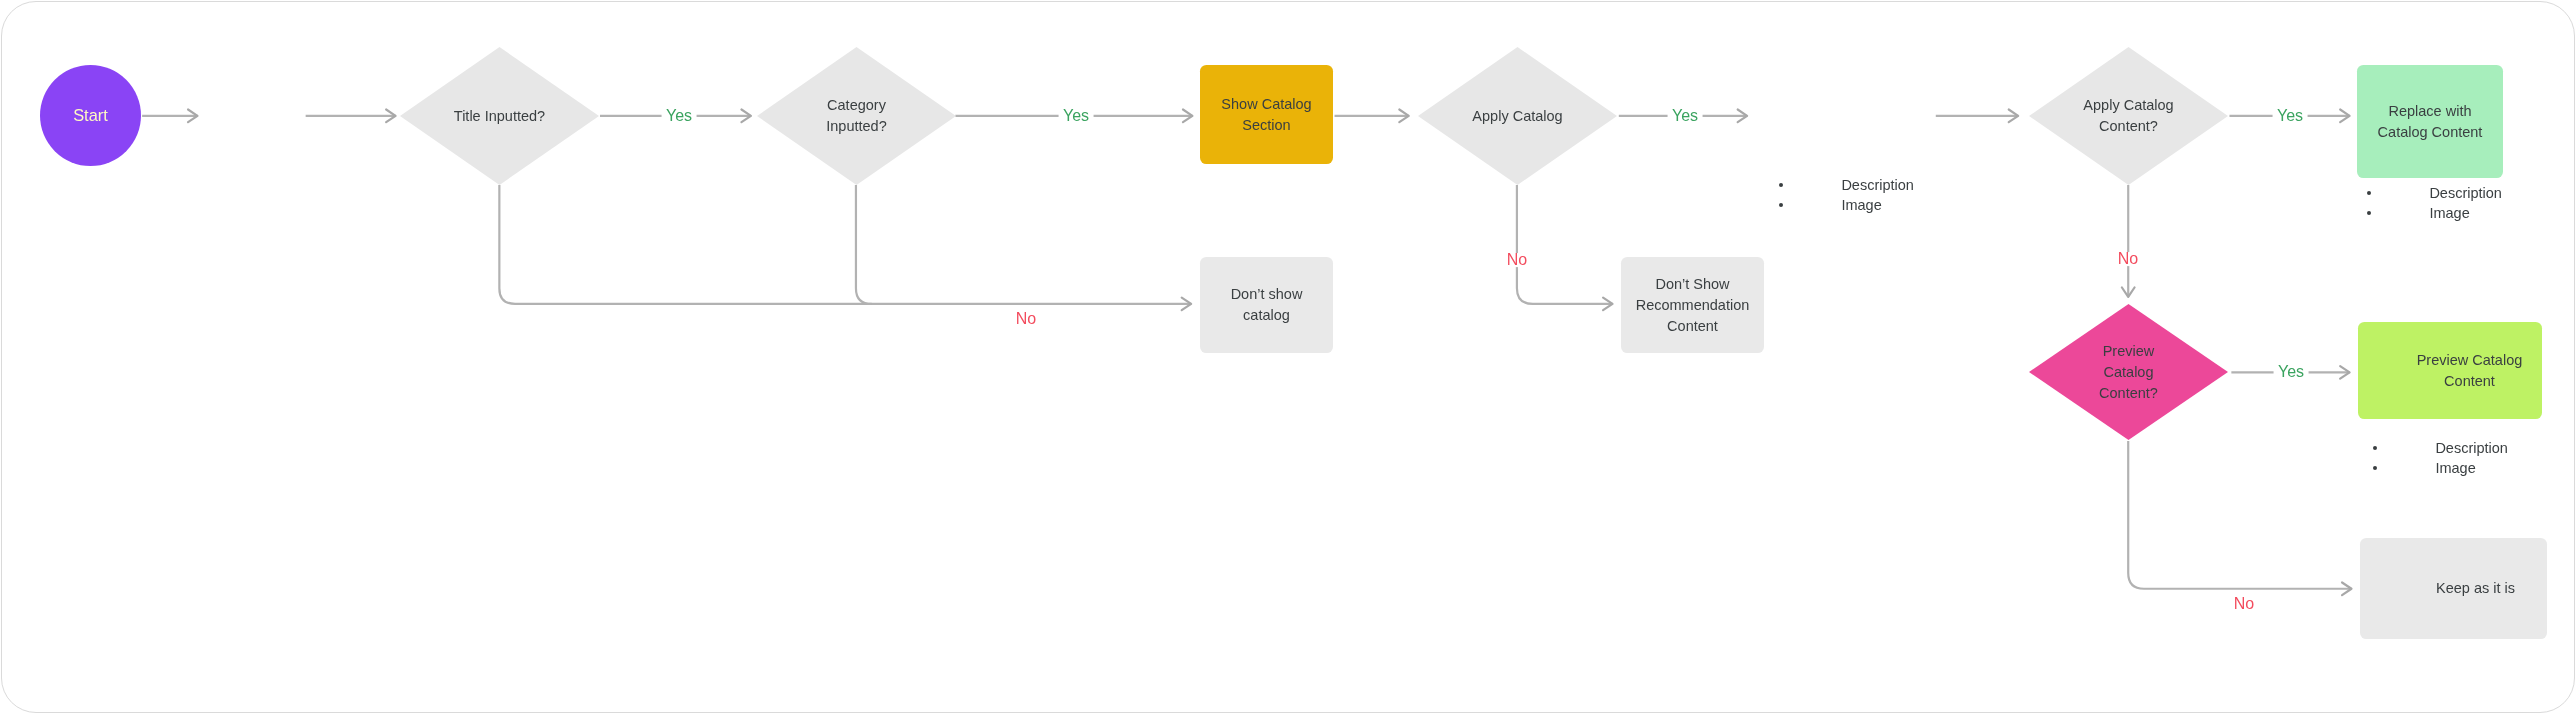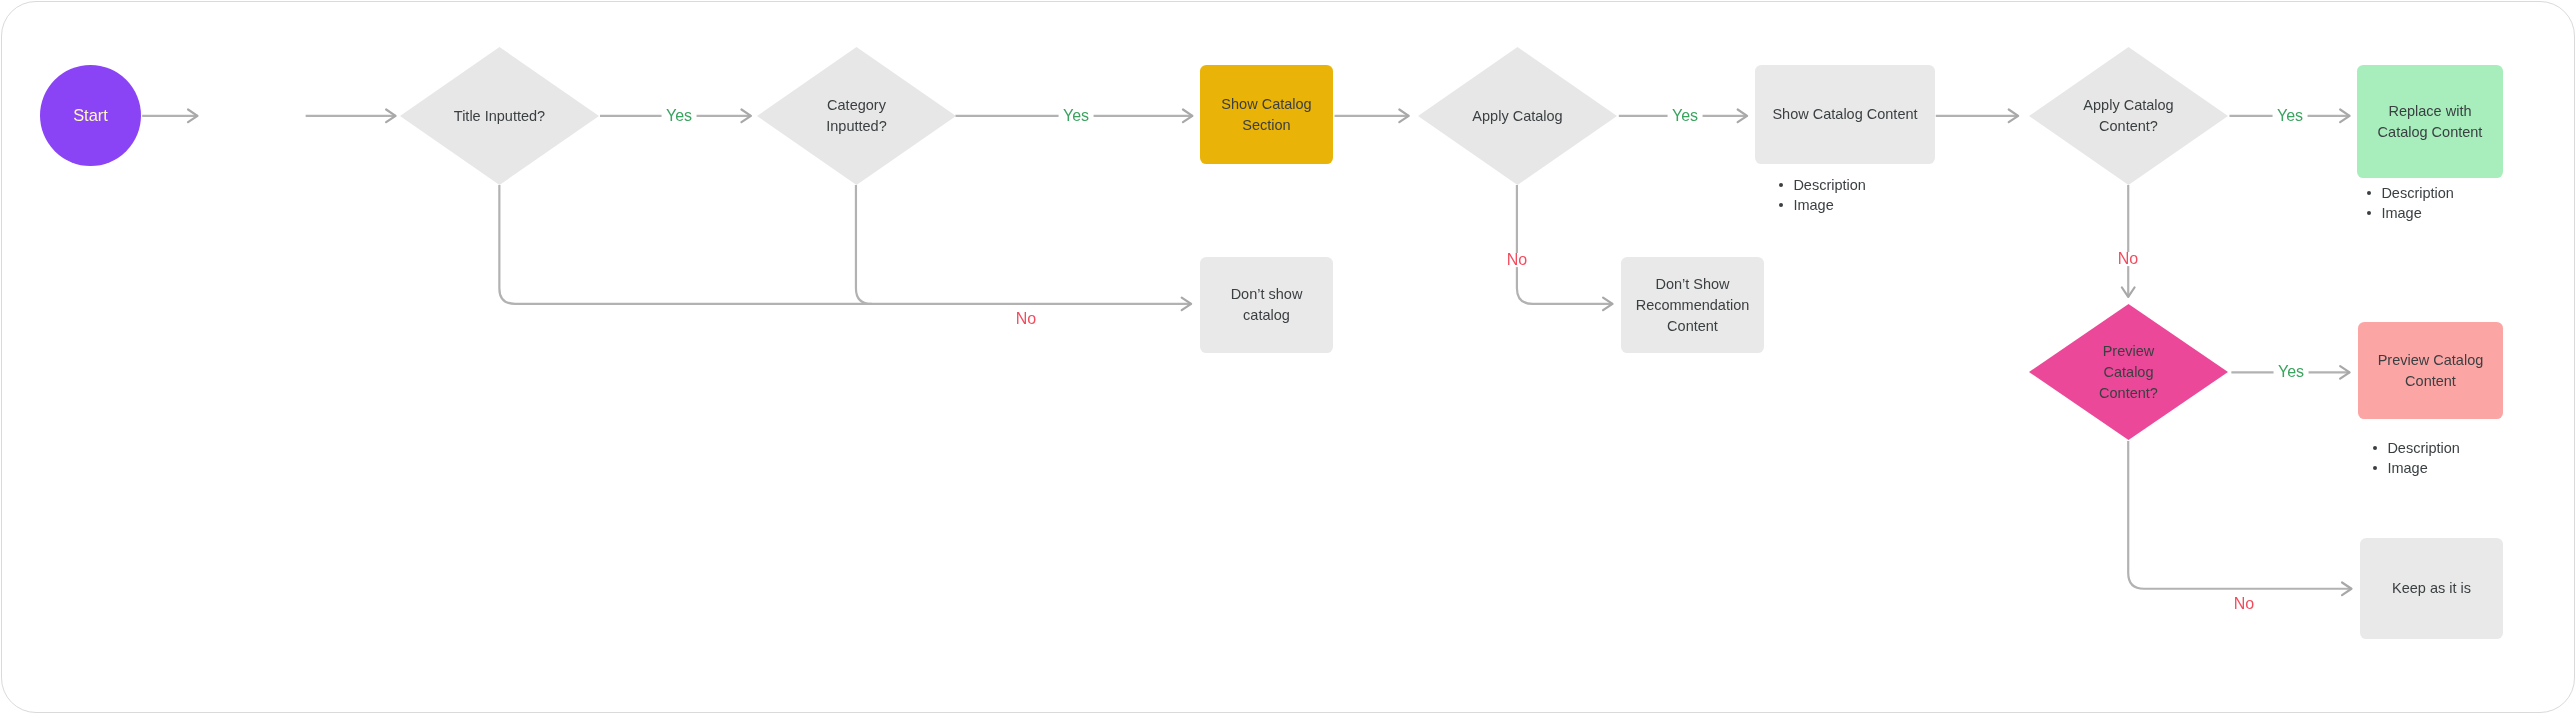--- a/index.html
+++ b/index.html
@@ -25,21 +25,21 @@
     clip-path:polygon(50% 0%,100% 50%,50% 100%,0% 50%);
   }
   .edge-label{
     position:absolute;transform:translate(-50%,-50%);
     font-size:16px;line-height:12.6px;background:#ffffff;padding:0.6px 4.4px;
     white-space:nowrap;
   }
   .edge-label.yes{color:#3aa35f;}
   .edge-label.no{color:#f34c5e;margin-top:15px;}
   .bullets{position:absolute;color:#3a3f41;font-size:14.5px;}
-  .bullet-row{display:flex;align-items:center;height:20px;}
+  .bullet-row{display:flex;align-items:center;height:20px;gap:48px;}
   .dot{width:4.4px;height:4.4px;border-radius:50%;background:#3a3f41;margin-right:10px;flex:none;}
 </style>
 </head>
 <body>
 
 <div id="stage">
   <div class="canvas-border"></div>
 
   <svg id="wires" viewBox="0 0 4096 1135">
     <defs>
@@ -69,43 +69,42 @@
   <div class="node diamond" style="left: 400px; top: 47px; width: 199px; height: 138px; background: rgb(231, 231, 231);">Title Inputted?</div>
 
   <div class="node diamond" style="left: 757px; top: 47px; width: 199px; height: 138px; background: rgb(231, 231, 231);">Category
 Inputted?</div>
 
   <div class="node rect" style="left: 1200px; top: 65px; width: 133px; height: 99px; background: #eab308;">Show Catalog
 Section</div>
 
   <div class="node diamond" style="left: 1418px; top: 47px; width: 199px; height: 138px; background: rgb(231, 231, 231);">Apply Catalog</div>
 
-  <div class="node rect" style="left: 1755px; top: 65px; width: 180px; height: 99px; background: rgb(233, 233, 233);">Show Catalog Content</div>
 
   <div class="node diamond" style="left: 2029px; top: 47px; width: 199px; height: 138px; background: rgb(231, 231, 231);">Apply Catalog
 Content?</div>
 
   <div class="node rect" style="left: 2357px; top: 65px; width: 146px; height: 113px; background: rgb(167, 238, 188);">Replace with
 Catalog Content</div>
 
   <div class="node rect" style="left: 1200px; top: 257px; width: 133px; height: 96px; background: rgb(233, 233, 233);">Don’t show
 catalog</div>
 
   <div class="node rect" style="left: 1621px; top: 257px; width: 143px; height: 96px; background: rgb(233, 233, 233);">Don’t Show
 Recommendation
 Content</div>
 
   <div class="node diamond" style="left: 2029px; top: 304px; width: 199px; height: 136px; background: #ec4899;">Preview
 Catalog
 Content?</div>
 
-  <div class="node rect" style="left: 2358px; top: 322px; width: 145px; height: 97px; background: #fca5a5;">Preview Catalog
+  <div class="node rect" style="left: 2358px; top: 322px; width: 145px; height: 97px; background: #bef264; padding-left: 39px;">Preview Catalog
 Content</div>
 
-  <div class="node rect" style="left: 2360px; top: 538px; width: 143px; height: 101px; background: rgb(233, 233, 233);">Keep as it is</div>
+  <div class="node rect" style="left: 2360px; top: 538px; width: 143px; height: 101px; background: rgb(233, 233, 233); padding-left: 44px;">Keep as it is</div>
 
   <div class="bullets" style="left:1779px;top:175px;">
     <div class="bullet-row">
       <span class="dot"></span>
       <span>Description</span>
     </div>
     <div class="bullet-row">
       <span class="dot"></span>
       <span>Image</span>
     </div>

